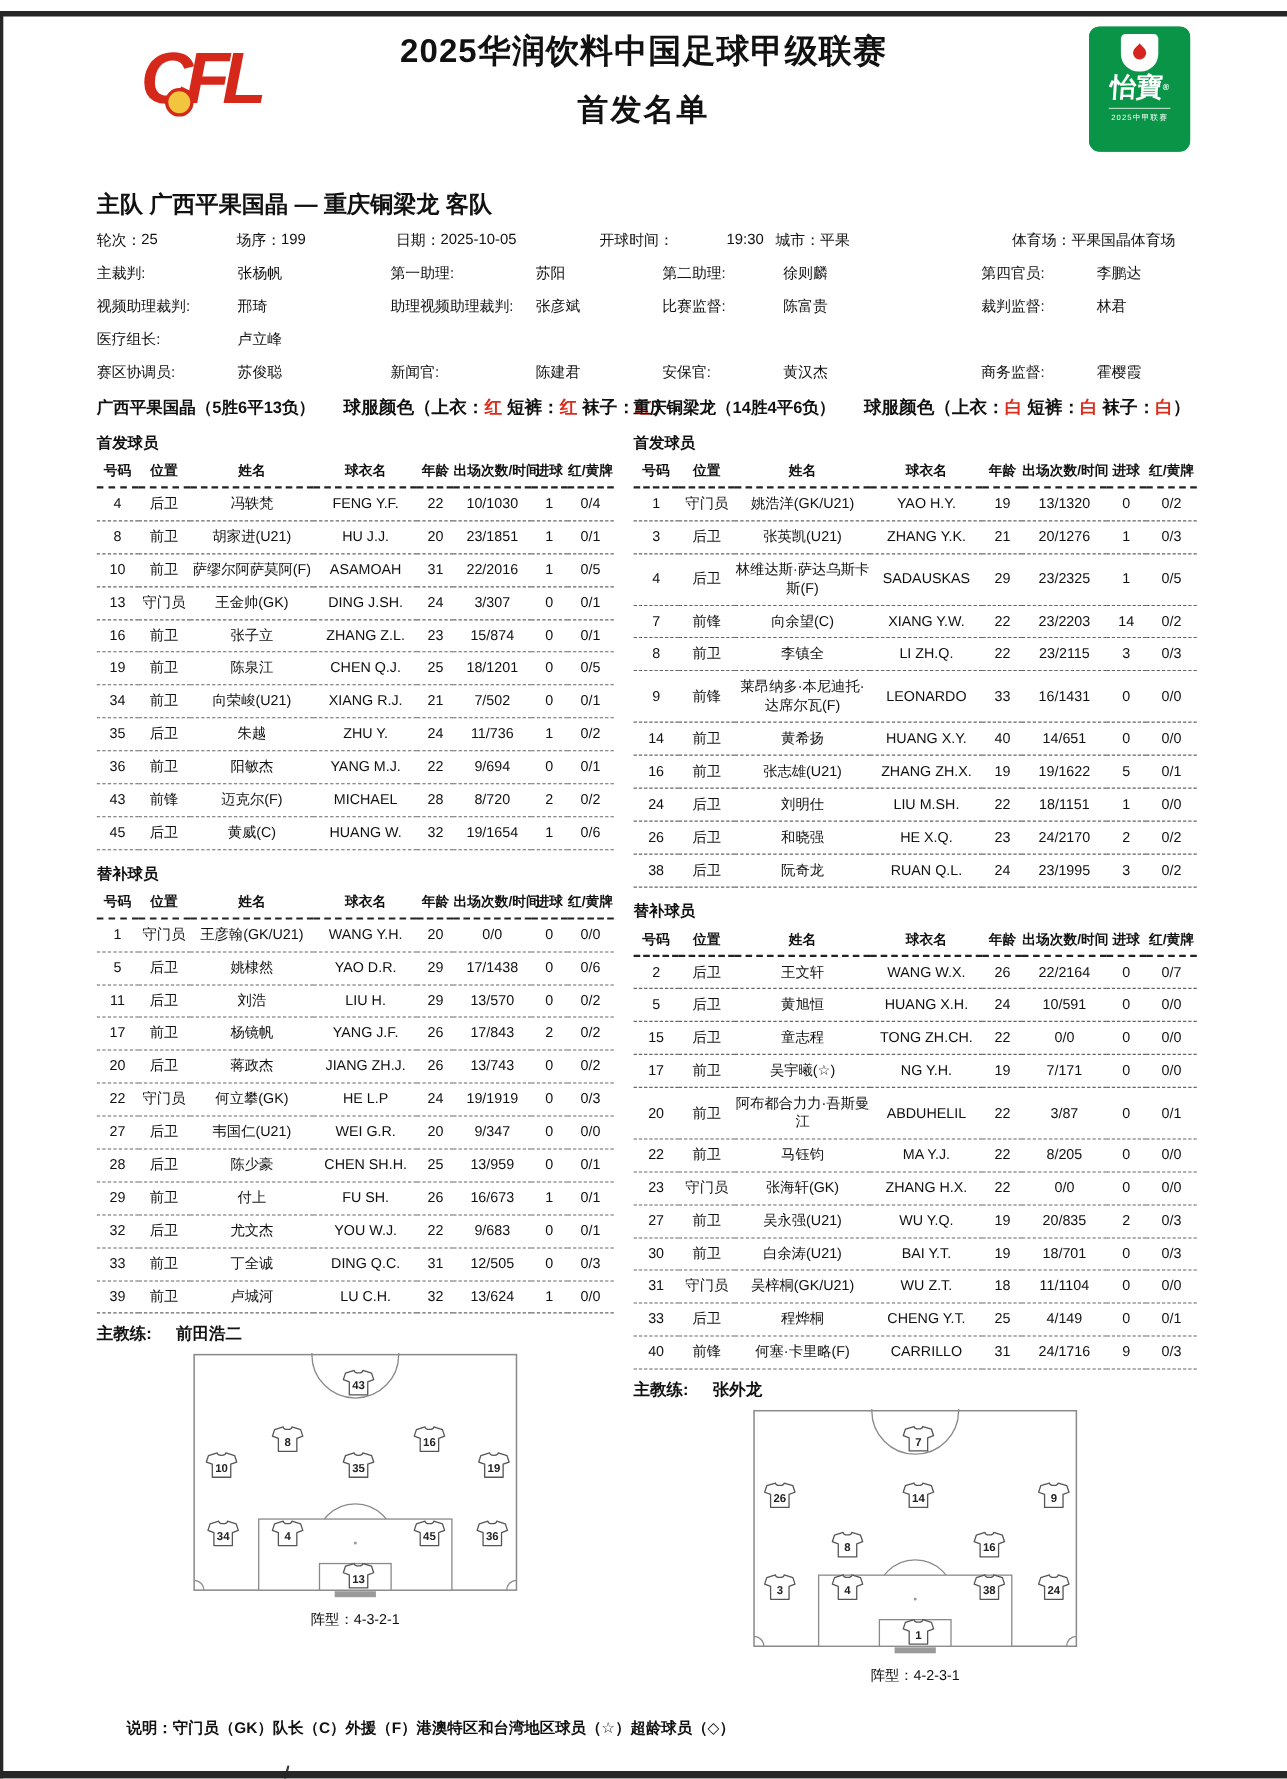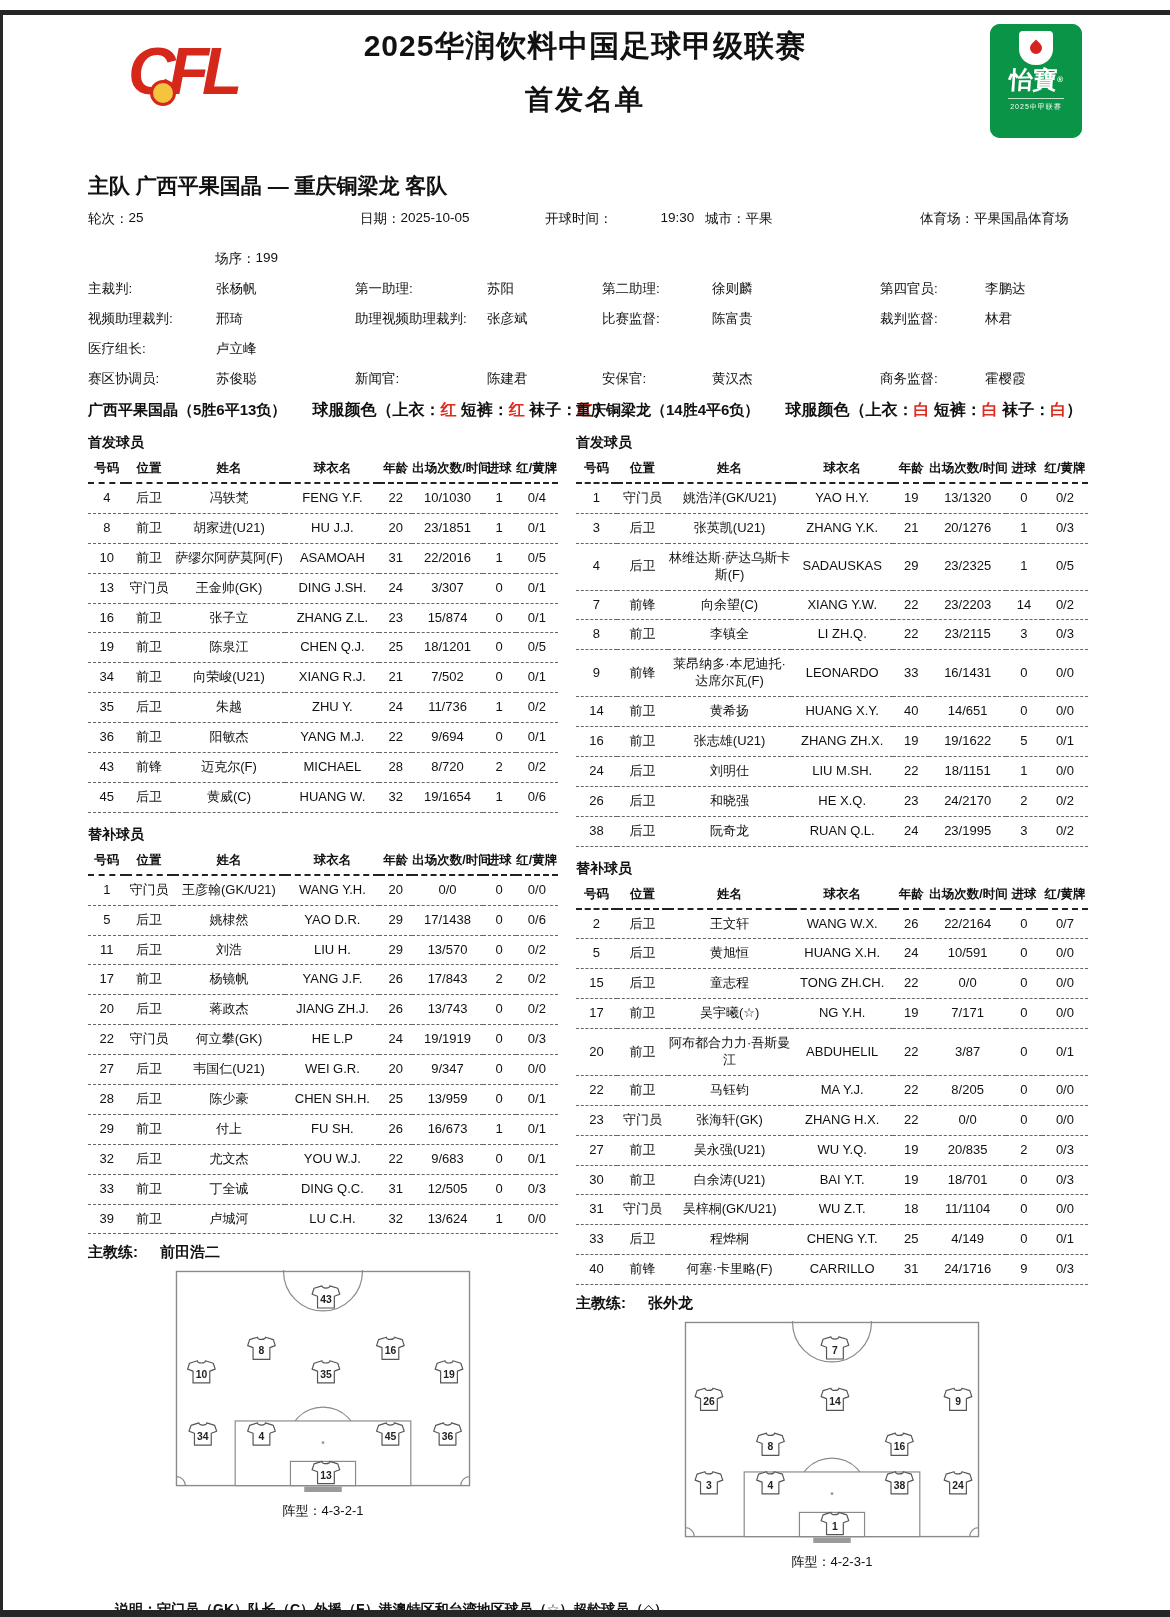--- a/index.html
+++ b/index.html
@@ -26,32 +26,32 @@
   .badge-brand{color:#fff;font-weight:bold;font-size:24px;line-height:26px;transform:skewX(-4deg);}
   .badge-brand .reg{font-size:8px;vertical-align:top;}
   .badge-line{width:60%;height:1px;background:rgba(255,255,255,.75);margin:5px auto 3px;}
   .badge-sub{color:#fff;font-size:7px;letter-spacing:1px;}
 
   
   .teams-line{margin:18px 0 0 88px;font-size:21px;font-weight:bold;}
   .info-row{margin:10px 0 0 88px;font-size:13.5px;display:flex;}
   .info-item{display:inline-flex;}
   .info-item:nth-child(1){width:127px;}
-  .info-item:nth-child(2){width:145px;margin-top:40px;}
+  .info-item:nth-child(2){width:145px;}
   .info-item:nth-child(3){width:185px;}
   .info-item:nth-child(4){width:160px;gap:48px;}
   .info-item:nth-child(5){width:215px;}
   .off-rows{margin:12px 0 0 88px;}
   .off-row{display:grid;grid-template-columns:267px 247px 278px auto;margin-bottom:12px;font-size:13.5px;}
   .off-cell{display:flex;}
   .off-label{display:inline-block;}
   .off-row .off-cell:nth-child(1) .off-label{width:128px;}
   .off-row .off-cell:nth-child(2) .off-label{width:132px;}
   .off-row .off-cell:nth-child(3) .off-label{width:110px;}
-  .off-row .off-cell:nth-child(4) .off-label{width:105px;}
+  .off-row .off-cell:nth-child(4) .off-label{width:105px;margin-left:12px;}
 
   
   .teams-wrap{display:flex;margin:10px 0 0 88px;gap:18px;}
   .team-col{width:470px;}
   .team-col:last-child{width:512px;}
   .team-head{display:flex;align-items:baseline;}
   .team-title{font-size:15px;font-weight:bold;white-space:nowrap;}
   .team-kit{font-size:16px;font-weight:bold;margin-left:26px;white-space:nowrap;}
   .kit-red{color:#dd2b1c;}
   .sec-label{font-size:14px;font-weight:bold;margin:13px 0 5px;}

